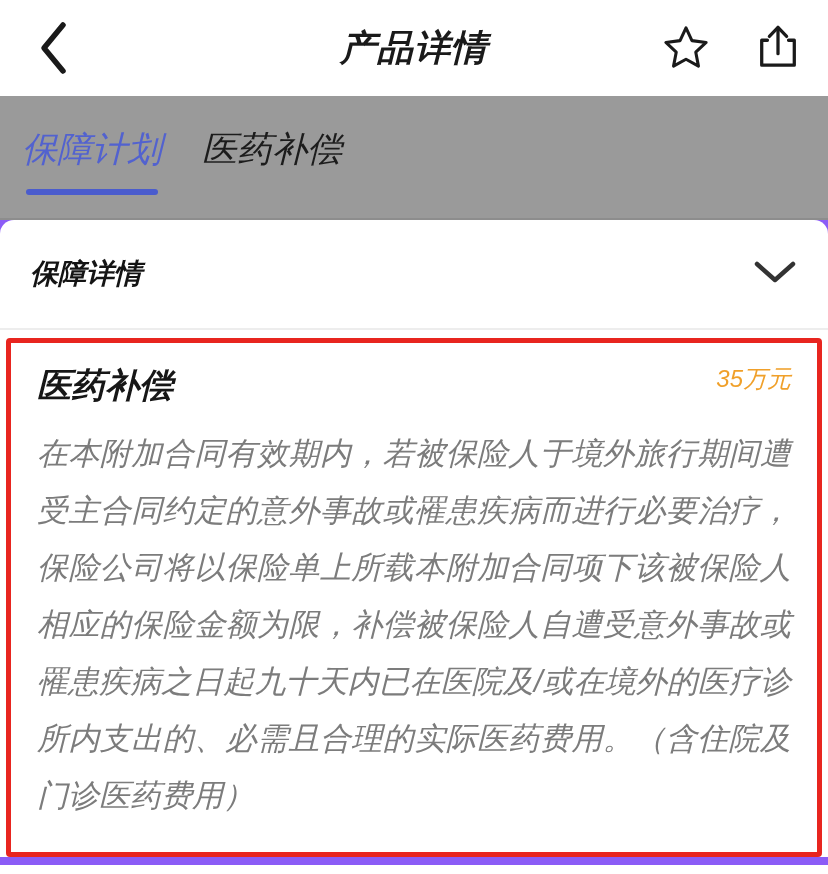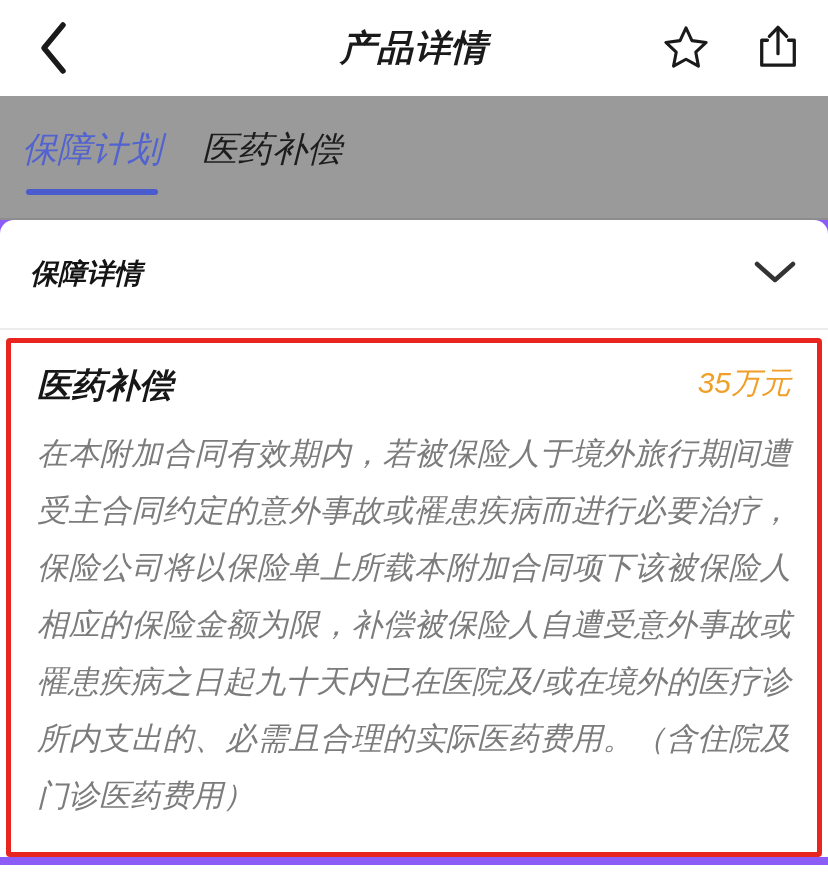--- a/index.html
+++ b/index.html
@@ -156,21 +156,21 @@
     align-items: flex-start;
     margin-bottom: 16px;
   }
   .benefit-name {
     font-size: 34px;
     font-weight: bold;
     color: #171717;
   }
   .benefit-amount {
     margin-left: auto;
-    font-size: 30px;
+    font-size: 24px;
     color: #f0a02a;
     font-weight: normal;
   }
   .benefit-text {
     font-size: 31px;
     line-height: 57px;
     color: #7c7c7c;
     text-align: justify;
     letter-spacing: 0px;
   }

